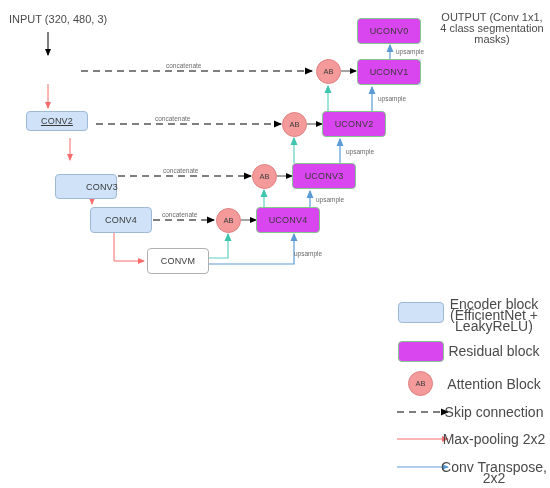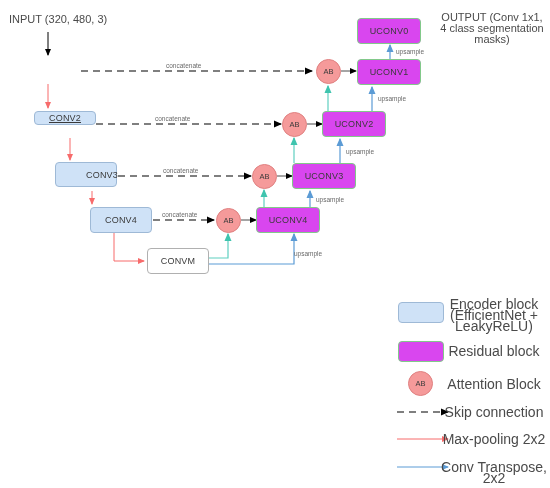--- a/index.html
+++ b/index.html
@@ -130,22 +130,22 @@
   </svg>
 
   <div class="txt" style="left:9px;top:14px;">INPUT (320, 480, 3)</div>
 
   <div class="txt center" style="left:438px;top:12px;width:108px;">
     <div>OUTPUT (Conv 1x1,</div>
     <div>4 class segmentation</div>
     <div>masks)</div>
   </div>
 
-  <div class="node enc" style="left:34px;top:111px;width:62px;height:14px;text-decoration:underline;">CONV2</div>
-  <div class="node enc" style="left:55px;top:162px;width:62px;height:25px;padding-left:32px;">CONV3</div>
+  <div class="node enc" style="left:26px;top:111px;width:62px;height:20px;text-decoration:underline;">CONV2</div>
+  <div class="node enc" style="left:55px;top:174px;width:62px;height:25px;padding-left:32px;">CONV3</div>
   <div class="node enc" style="left:90px;top:207px;width:62px;height:26px;">CONV4</div>
 
   <div class="node plain" style="left:147px;top:248px;width:62px;height:26px;">CONVM</div>
 
   <div class="node res" style="left:256px;top:207px;width:64px;height:26px;">UCONV4</div>
   <div class="node res" style="left:292px;top:163px;width:64px;height:26px;">UCONV3</div>
   <div class="node res" style="left:322px;top:111px;width:64px;height:26px;">UCONV2</div>
   <div class="node res" style="left:357px;top:59px;width:64px;height:26px;">UCONV1</div>
   <div class="node res" style="left:357px;top:18px;width:64px;height:26px;">UCONV0</div>
 

